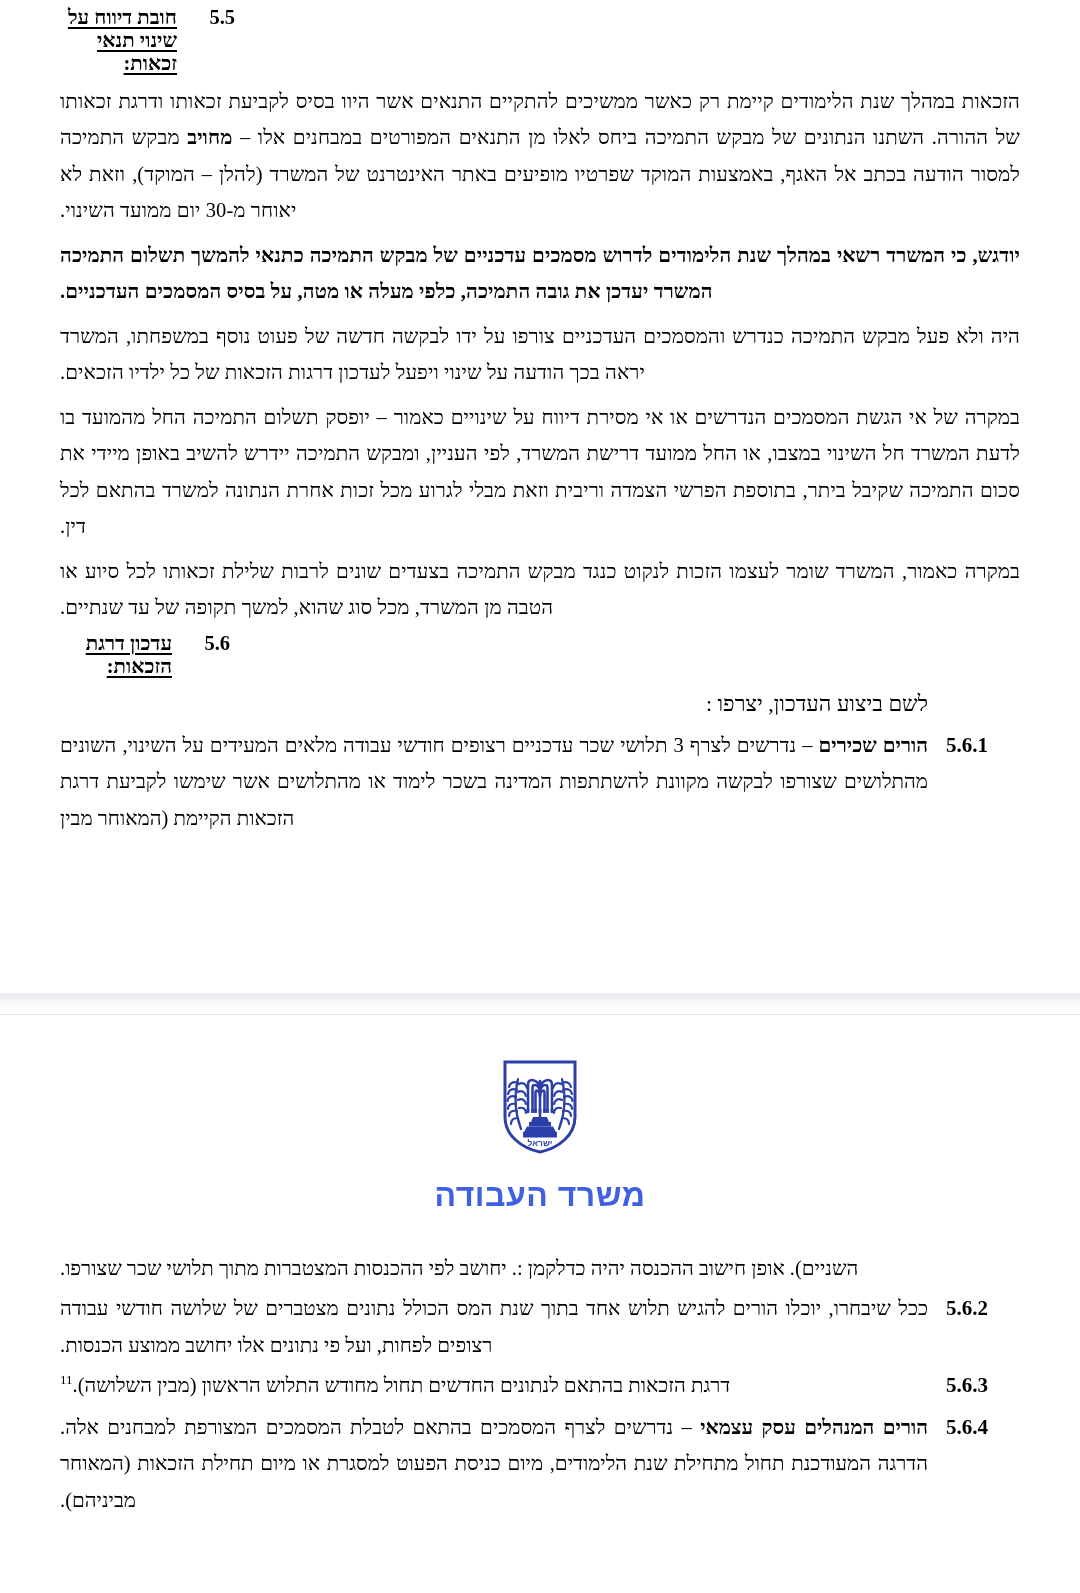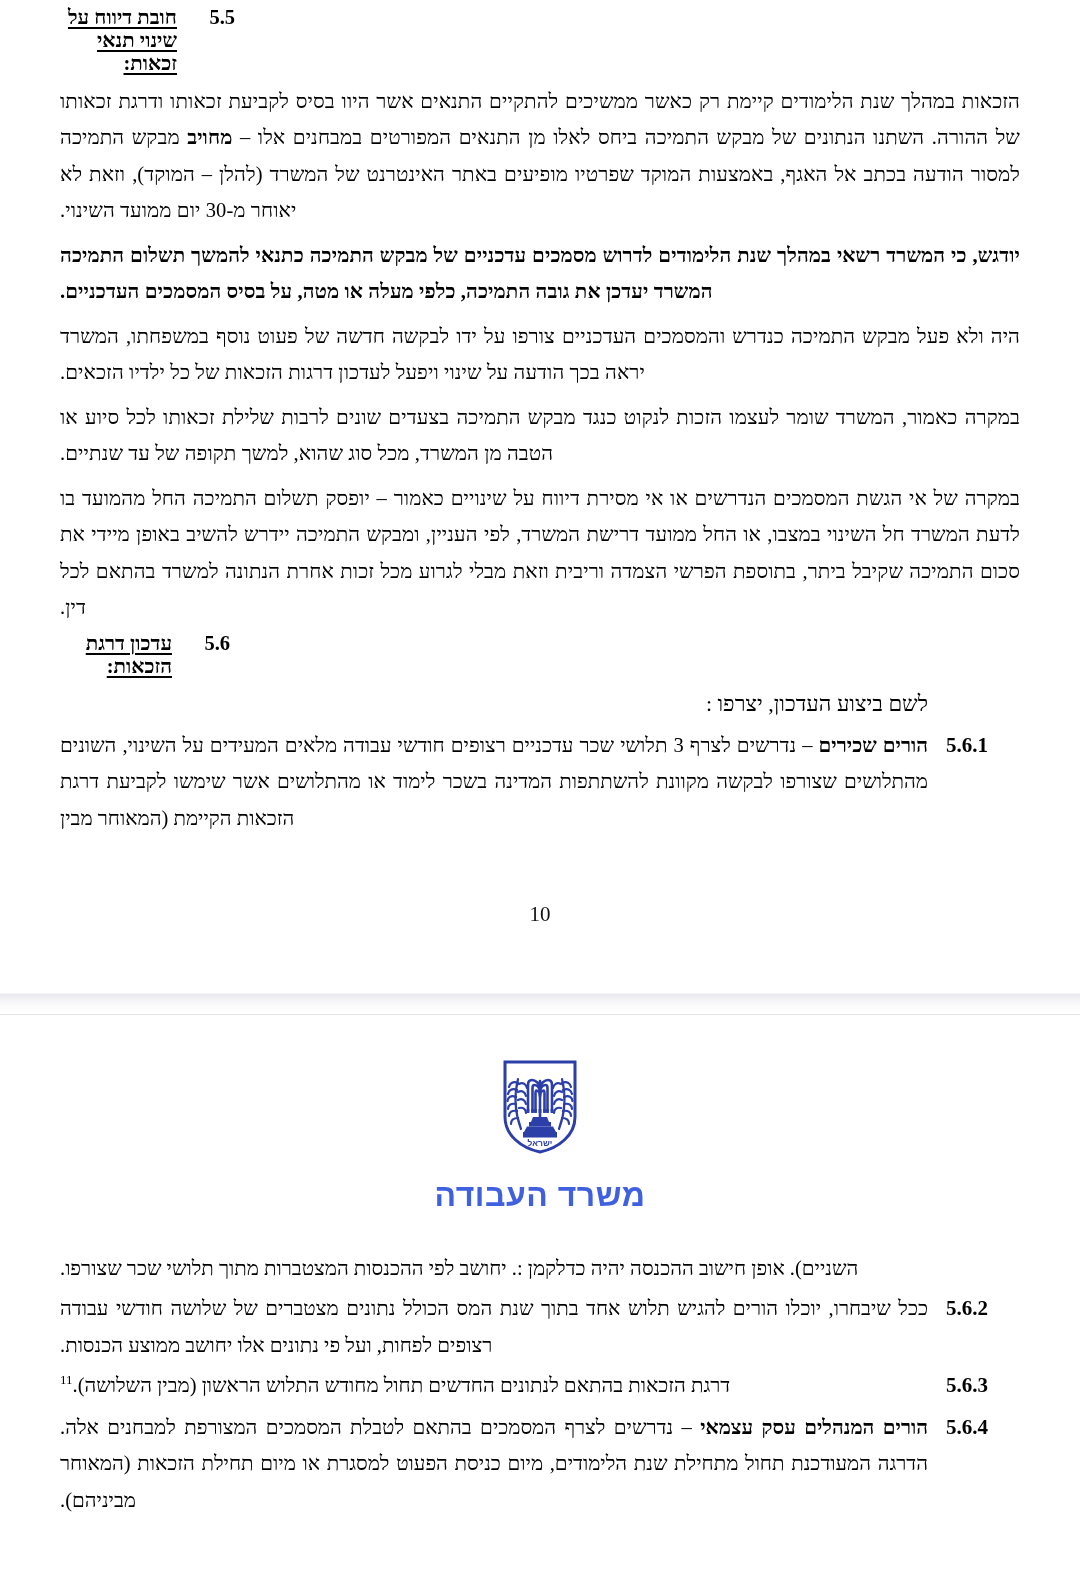--- a/index.html
+++ b/index.html
@@ -193,37 +193,36 @@
       <span class="num">5.5</span>
       <span class="title">חובת דיווח על שינוי תנאי זכאות:</span>
     </div>
 
     <p class="para lastline-left"><span>הזכאות במהלך שנת הלימודים קיימת רק כאשר ממשיכים להתקיים התנאים אשר היוו בסיס לקביעת זכאותו ודרגת זכאותו של ההורה. השתנו הנתונים של מבקש התמיכה ביחס לאלו מן התנאים המפורטים במבחנים אלו – </span><b>מחויב</b><span> מבקש התמיכה למסור הודעה בכתב אל האגף, באמצעות המוקד שפרטיו מופיעים באתר האינטרנט של המשרד (להלן – המוקד), וזאת לא יאוחר מ-30 יום ממועד השינוי.</span></p>
 
     <p class="para bold lastline-left">יודגש, כי המשרד רשאי במהלך שנת הלימודים לדרוש מסמכים עדכניים של מבקש התמיכה כתנאי להמשך תשלום התמיכה המשרד יעדכן את גובה התמיכה, כלפי מעלה או מטה, על בסיס המסמכים העדכניים.</p>
 
     <p class="para lastline-left">היה ולא פעל מבקש התמיכה כנדרש והמסמכים העדכניים צורפו על ידו לבקשה חדשה של פעוט נוסף במשפחתו, המשרד יראה בכך הודעה על שינוי ויפעל לעדכון דרגות הזכאות של כל ילדיו הזכאים.</p>
 
+    <p class="para lastline-left">במקרה של אי הגשת המסמכים הנדרשים או אי מסירת דיווח על שינויים כאמור – יופסק תשלום התמיכה החל מהמועד בו לדעת המשרד חל השינוי במצבו, או החל ממועד דרישת המשרד, לפי העניין, ומבקש התמיכה יידרש להשיב באופן מיידי את סכום התמיכה שקיבל ביתר, בתוספת הפרשי הצמדה וריבית וזאת מבלי לגרוע מכל זכות אחרת הנתונה למשרד בהתאם לכל דין.</p>
+
     <p class="para lastline-left">במקרה כאמור, המשרד שומר לעצמו הזכות לנקוט כנגד מבקש התמיכה בצעדים שונים לרבות שלילת זכאותו לכל סיוע או הטבה מן המשרד, מכל סוג שהוא, למשך תקופה של עד שנתיים.</p>
-
-    <p class="para lastline-left">במקרה של אי הגשת המסמכים הנדרשים או אי מסירת דיווח על שינויים כאמור – יופסק תשלום התמיכה החל מהמועד בו לדעת המשרד חל השינוי במצבו, או החל ממועד דרישת המשרד, לפי העניין, ומבקש התמיכה יידרש להשיב באופן מיידי את סכום התמיכה שקיבל ביתר, בתוספת הפרשי הצמדה וריבית וזאת מבלי לגרוע מכל זכות אחרת הנתונה למשרד בהתאם לכל דין.</p>
 
     <div class="heading-row heading-56">
       <span class="num">5.6</span>
       <span class="title">עדכון דרגת הזכאות:</span>
     </div>
 
     <div class="simple-line">לשם ביצוע העדכון, יצרפו :</div>
 
     <div class="clause">
       <span class="cnum">5.6.1</span>
       <span class="cbody last-left"><b>הורים שכירים</b><span> – נדרשים לצרף 3 תלושי שכר עדכניים רצופים חודשי עבודה מלאים המעידים על השינוי, השונים מהתלושים שצורפו לבקשה מקוונת להשתתפות המדינה בשכר לימוד או מהתלושים אשר שימשו לקביעת דרגת הזכאות הקיימת (המאוחר מבין</span></span>
     </div>
 
-    <div class="page-number">10</div>
   </div>
 
   <div class="page-gap"></div>
 
   <div class="page page-two">
 
     <div class="letterhead">
       <svg class="emblem" viewBox="0 0 78 96" aria-hidden="true">
 
         <path d="M4 3 H74 V58 C74 76 58 89 39 93 C20 89 4 76 4 58 Z" fill="#ffffff" stroke="#2C3FA8" stroke-width="3"></path>

